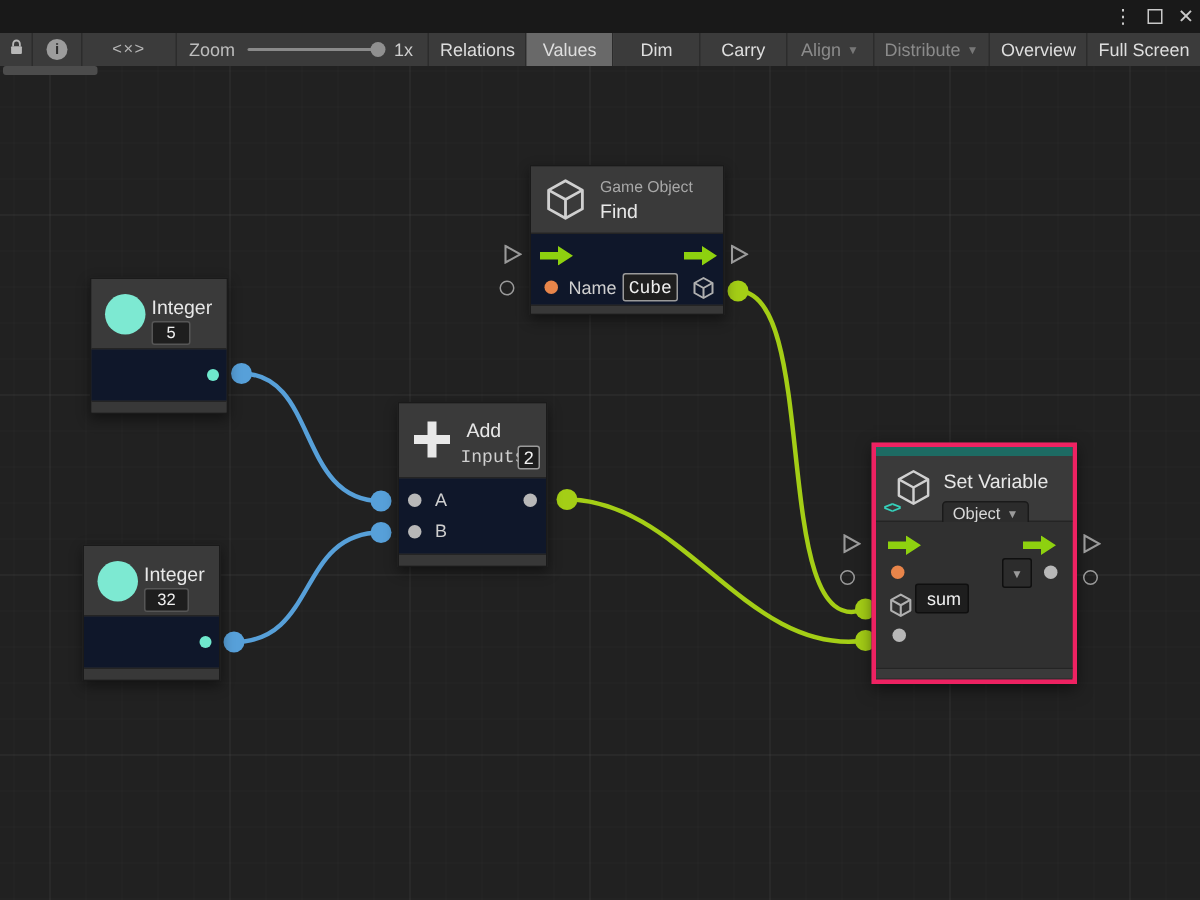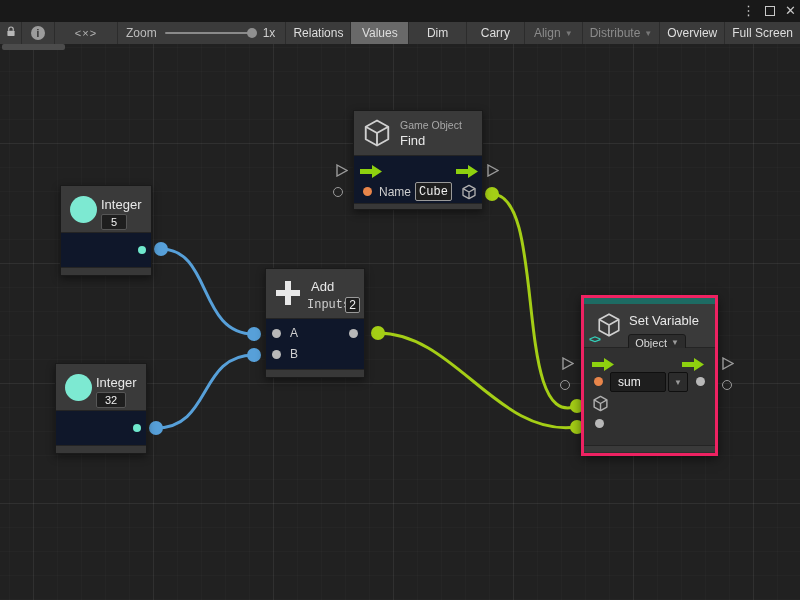--- a/index.html
+++ b/index.html
@@ -283,21 +283,21 @@
           <svg width="22" height="13" viewBox="0 0 22 13">
               <polygon points="0,4 12,4 12,0 22,6.5 12,13 12,9 0,9" fill="#8ed10f"></polygon>
             </svg>
         </span>
         <span class="abs" style="left:98px; top:9px;">
           <svg width="22" height="13" viewBox="0 0 22 13">
               <polygon points="0,4 12,4 12,0 22,6.5 12,13 12,9 0,9" fill="#8ed10f"></polygon>
             </svg>
         </span>
         <div class="dot orange abs" style="left:10px; top:29px; width:9px; height:9px;"></div>
-        <div class="sum-field" style="left:26px; top:24px; width:56px; height:20px;">sum</div>
+        <div class="sum-field" style="left:26px; top:41px; width:36px; height:20px;">sum</div>
         <div class="drop-btn" style="left:84px; top:24px; width:20px; height:20px;">
           <span class="dd-arrow">▼</span>
         </div>
         <div class="dot gray abs" style="left:112px; top:29px; width:9px; height:9px;"></div>
         <span class="abs" style="left:8px; top:47px;">
           <svg width="17" height="17" viewBox="0 0 24 24" fill="none" stroke="#b0b0b0" stroke-width="2" stroke-linejoin="round">
               <path d="M12 2 L21 7 V17 L12 22 L3 17 V7 Z"></path>
               <path d="M3 7 L12 12 L21 7 M12 12 V22"></path>
             </svg>
         </span>

